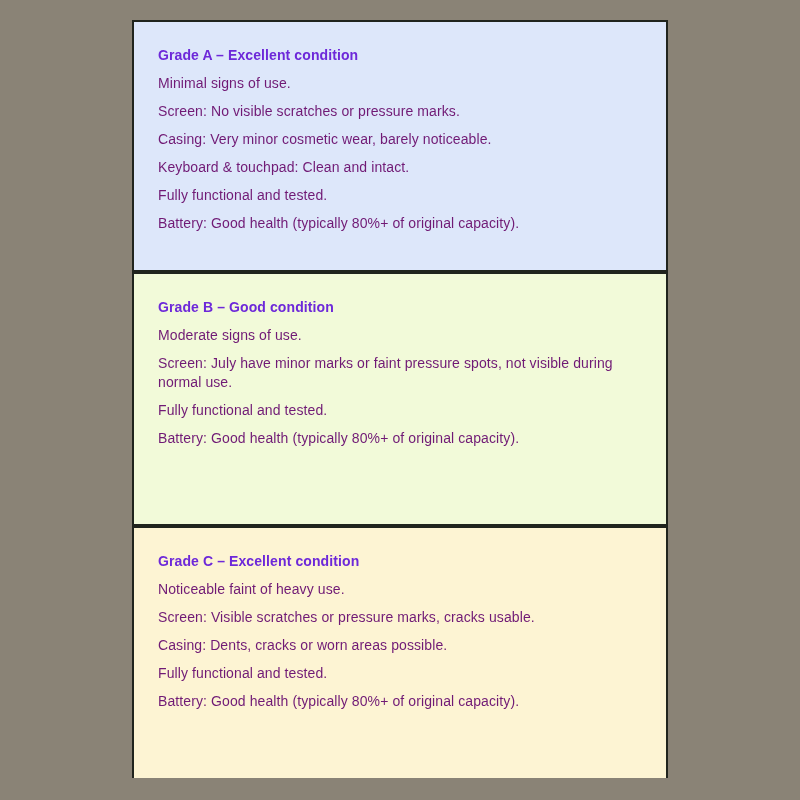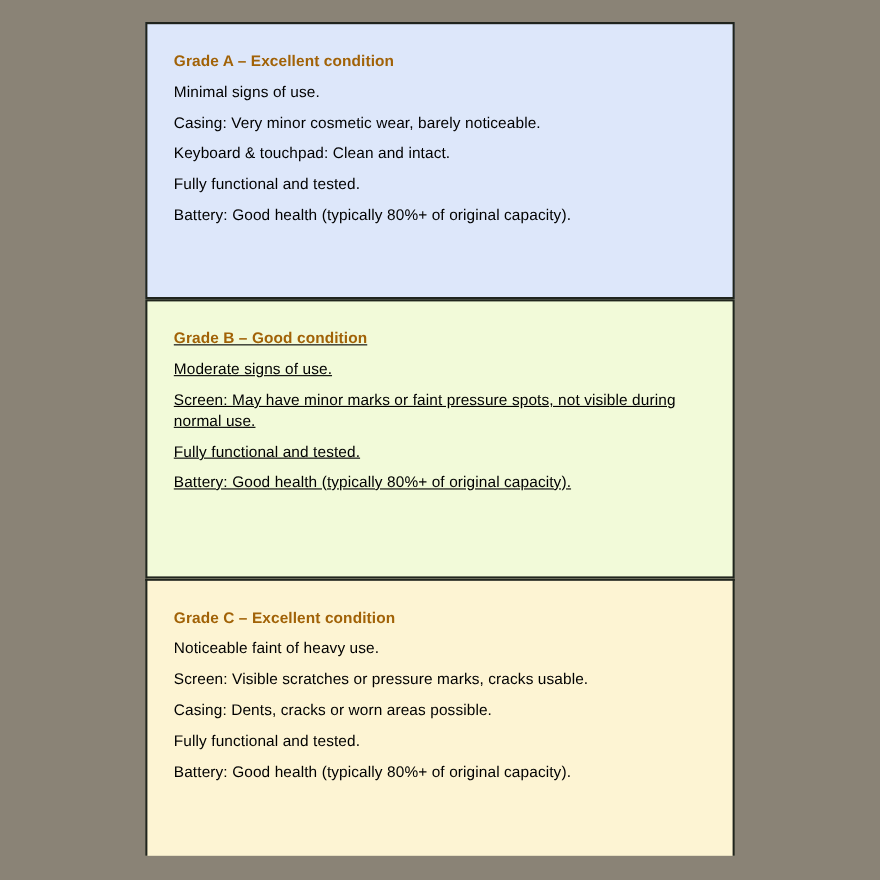--- a/index.html
+++ b/index.html
@@ -27,52 +27,53 @@
     border: 2px solid #20241d;
     padding: 24px 26px 0 24px;
   }
   .section.grade-a { height: 252px; }
   .section.grade-b { height: 254px; }
   .section.grade-c { height: 252px; border-bottom: none; }
   .section h2 {
     font-size: 14px;
     line-height: 19px;
     font-weight: bold;
-    color: #a16207;
+    color: #6d28d9;
     margin: 0 0 9px 0;
     letter-spacing: 0.1px;
   }
   .section p {
     font-size: 14px;
     line-height: 19px;
-    color: #000000;
+    color: #701a75;
     margin: 0 0 9px 0;
     letter-spacing: 0.1px;
   }
 </style>
 </head>
 <body>
 
 <div class="page" style="background: rgb(138, 131, 118);">
 
   <div class="panel">
 
     <div class="section grade-a" style="background: rgb(221, 231, 250);">
       <h2>Grade A – Excellent condition</h2>
       <p>Minimal signs of use.</p>
+      <p>Screen: No visible scratches or pressure marks.</p>
       <p>Casing: Very minor cosmetic wear, barely noticeable.</p>
       <p>Keyboard &amp; touchpad: Clean and intact.</p>
       <p>Fully functional and tested.</p>
       <p>Battery: Good health (typically 80%+ of original capacity).</p>
     </div>
 
-    <div class="section grade-b" style="background: rgb(242, 250, 217); text-decoration: underline;">
+    <div class="section grade-b" style="background: rgb(242, 250, 217);">
       <h2>Grade B – Good condition</h2>
       <p>Moderate signs of use.</p>
-      <p>Screen: May have minor marks or faint pressure spots, not visible during normal use.</p>
+      <p>Screen: July have minor marks or faint pressure spots, not visible during normal use.</p>
       <p>Fully functional and tested.</p>
       <p>Battery: Good health (typically 80%+ of original capacity).</p>
     </div>
 
     <div class="section grade-c" style="background: rgb(253, 244, 211);">
       <h2>Grade C – Excellent condition</h2>
       <p>Noticeable faint of heavy use.</p>
       <p>Screen: Visible scratches or pressure marks, cracks usable.</p>
       <p>Casing: Dents, cracks or worn areas possible.</p>
       <p>Fully functional and tested.</p>

